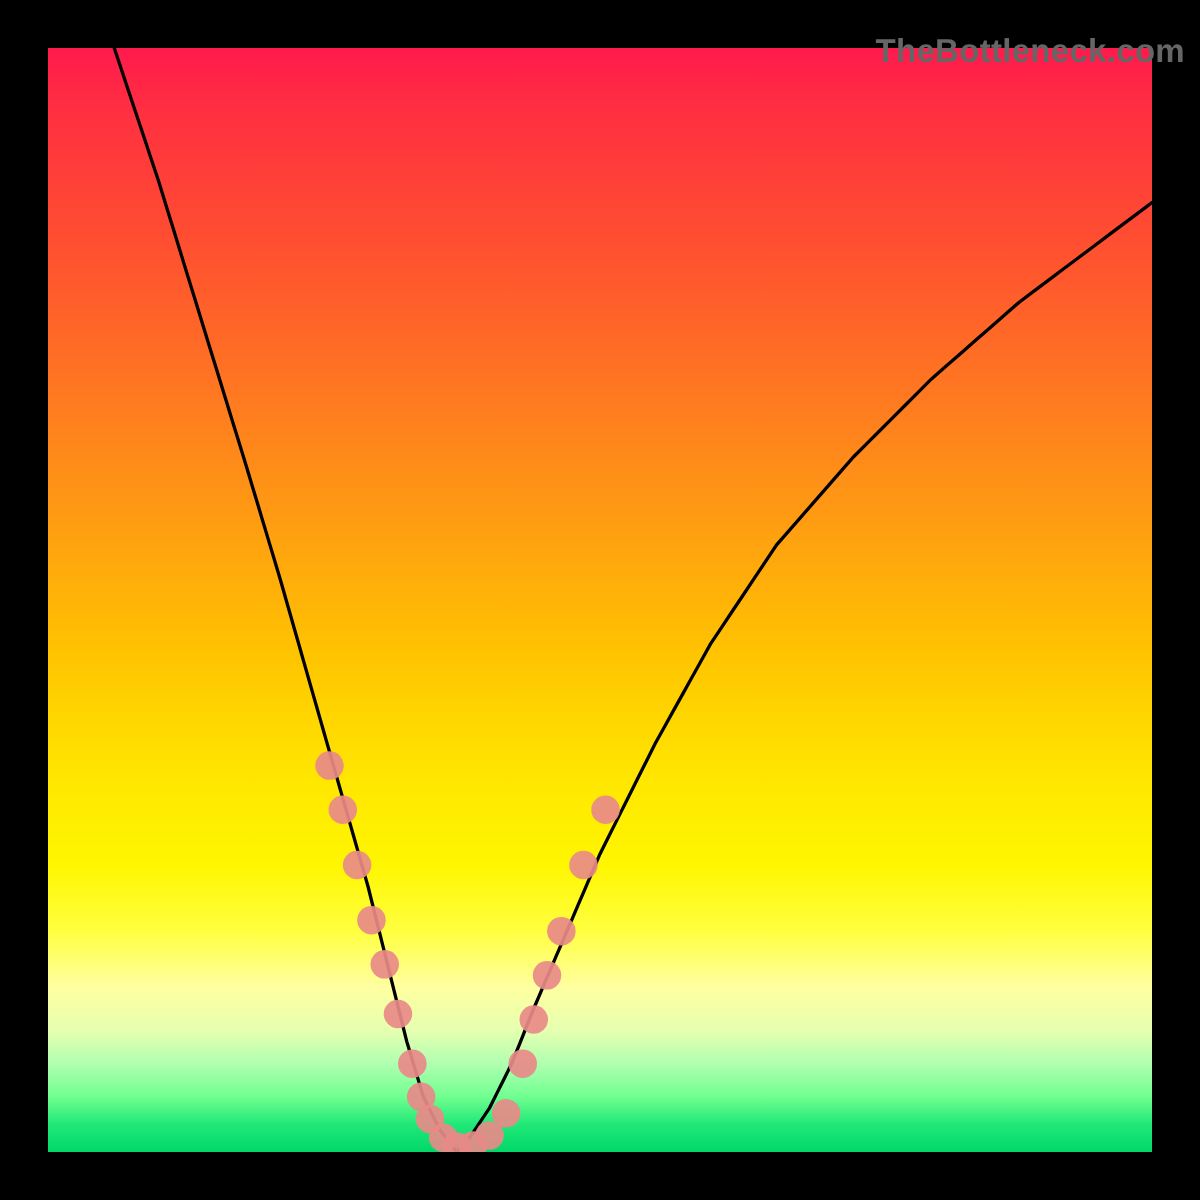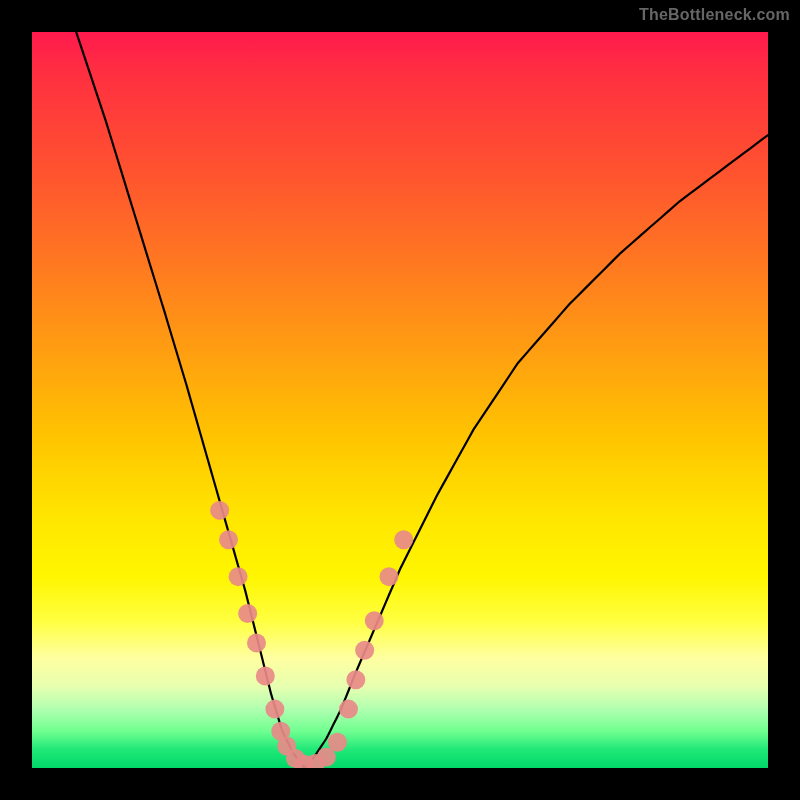--- a/index.html
+++ b/index.html
@@ -36,23 +36,23 @@
       #ffffa0 85%,
       #e6ffb0 89%,
       #b0ffb0 92%,
       #70ff90 95%,
       #20e878 97.5%,
       #00d868 100%
     );
   }
   .watermark {
     position: absolute;
-    top: 6px;
+    top: 21px;
     right: 10px;
-    font-size: 16px;
+    font-size: 22px;
     font-weight: 600;
     color: #666;
     letter-spacing: 0.2px;
   }
   svg.curve {
     position: absolute;
     left: 0;
     top: 0;
     width: 736px;
     height: 736px;

